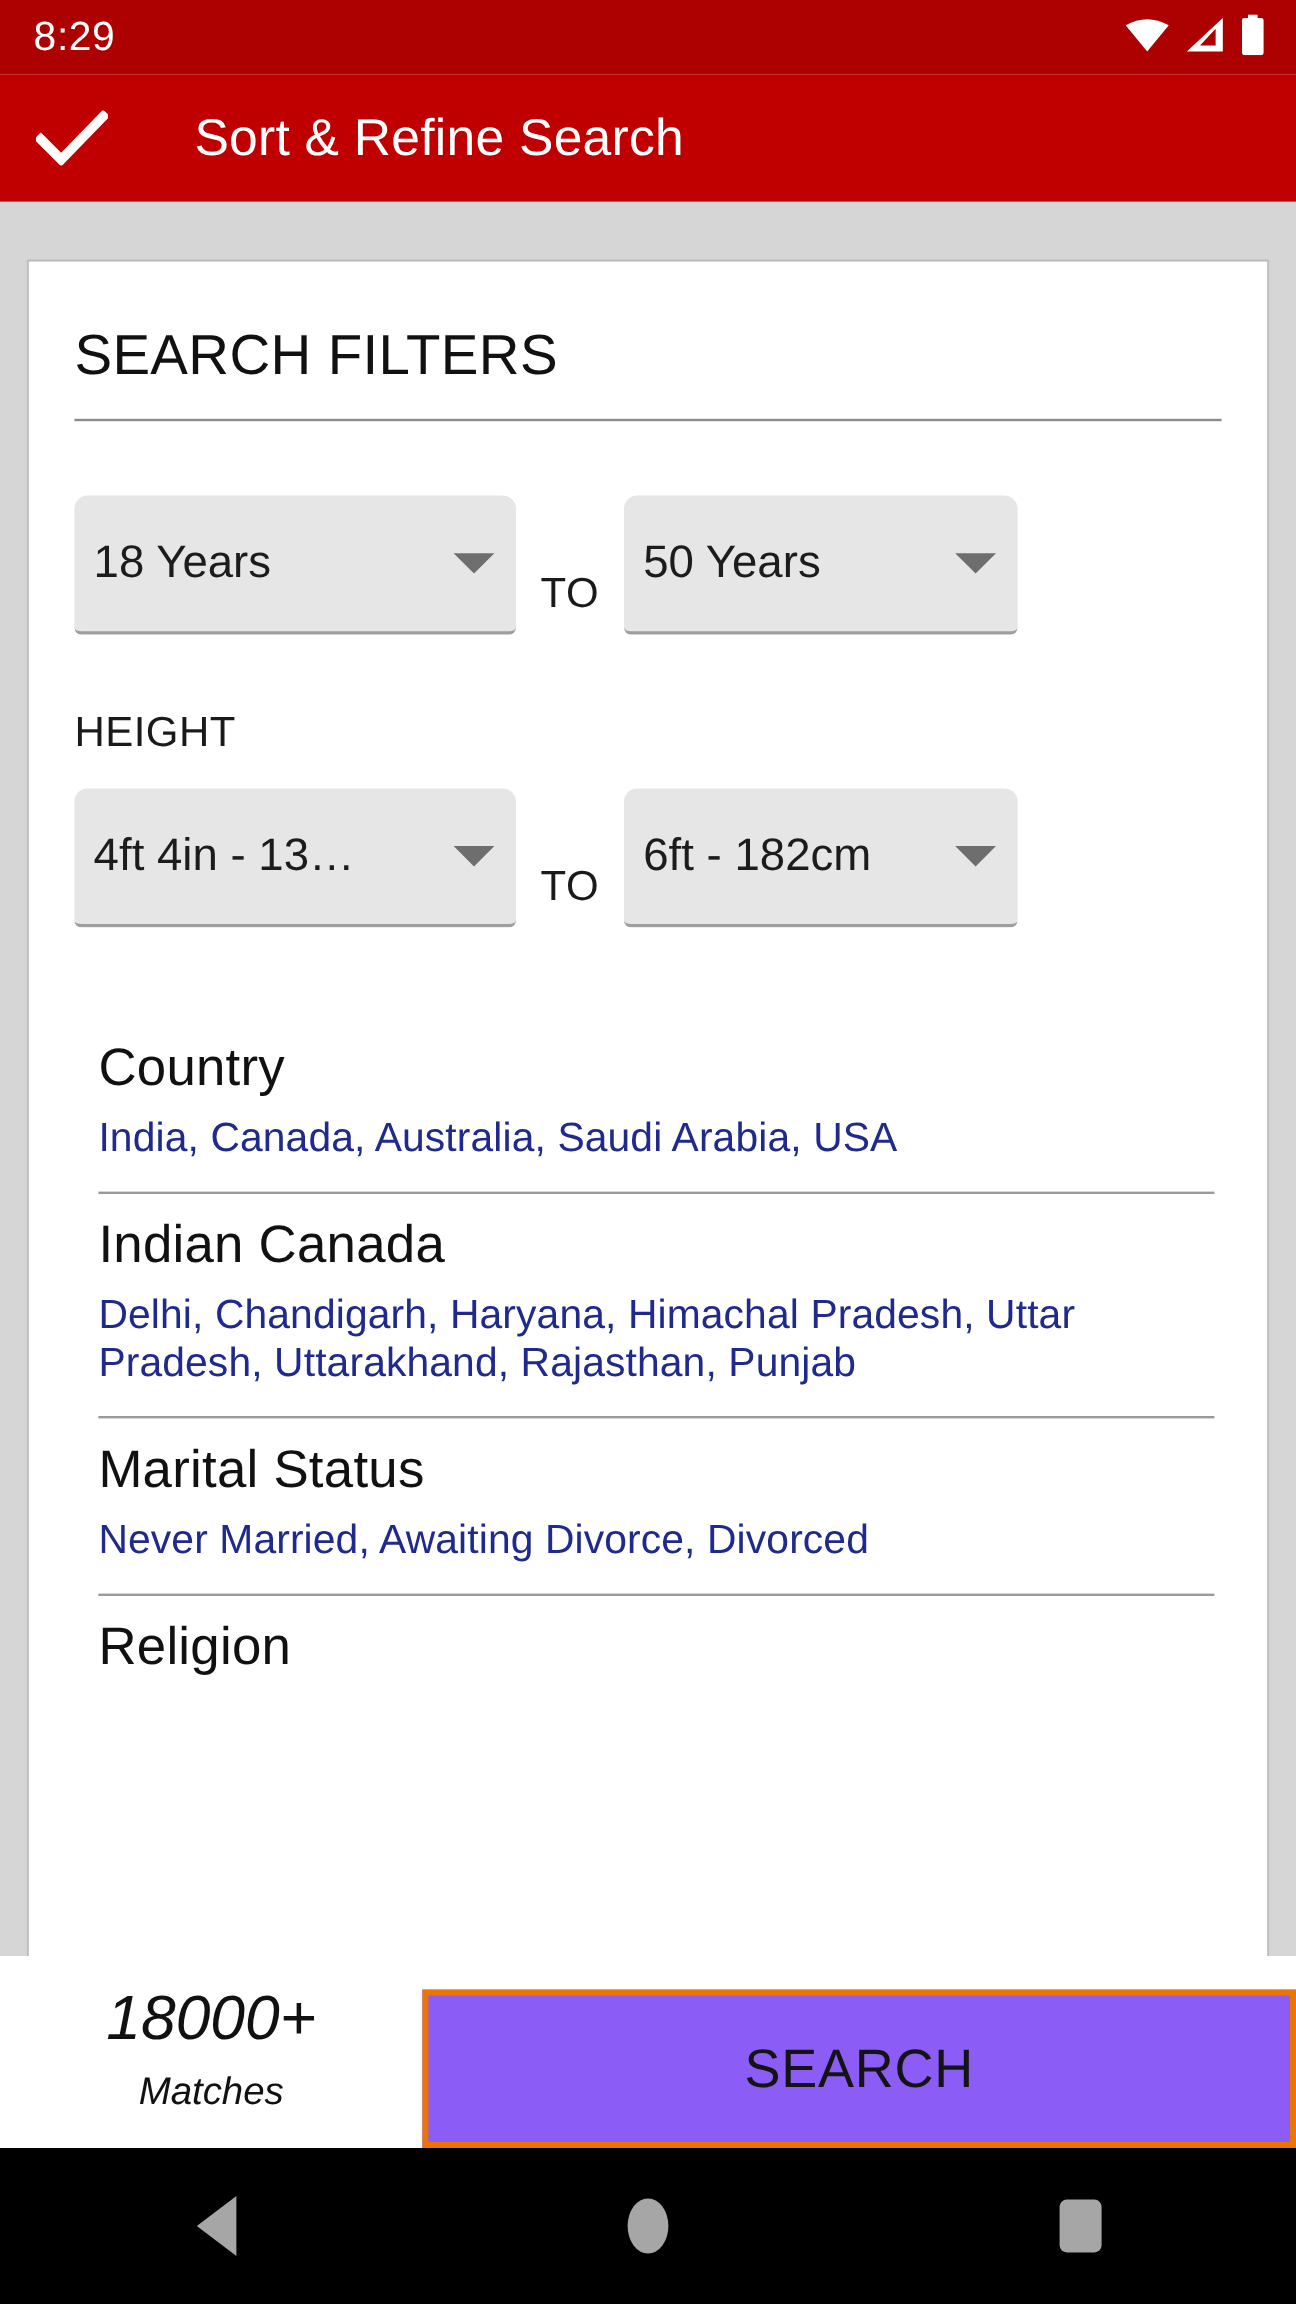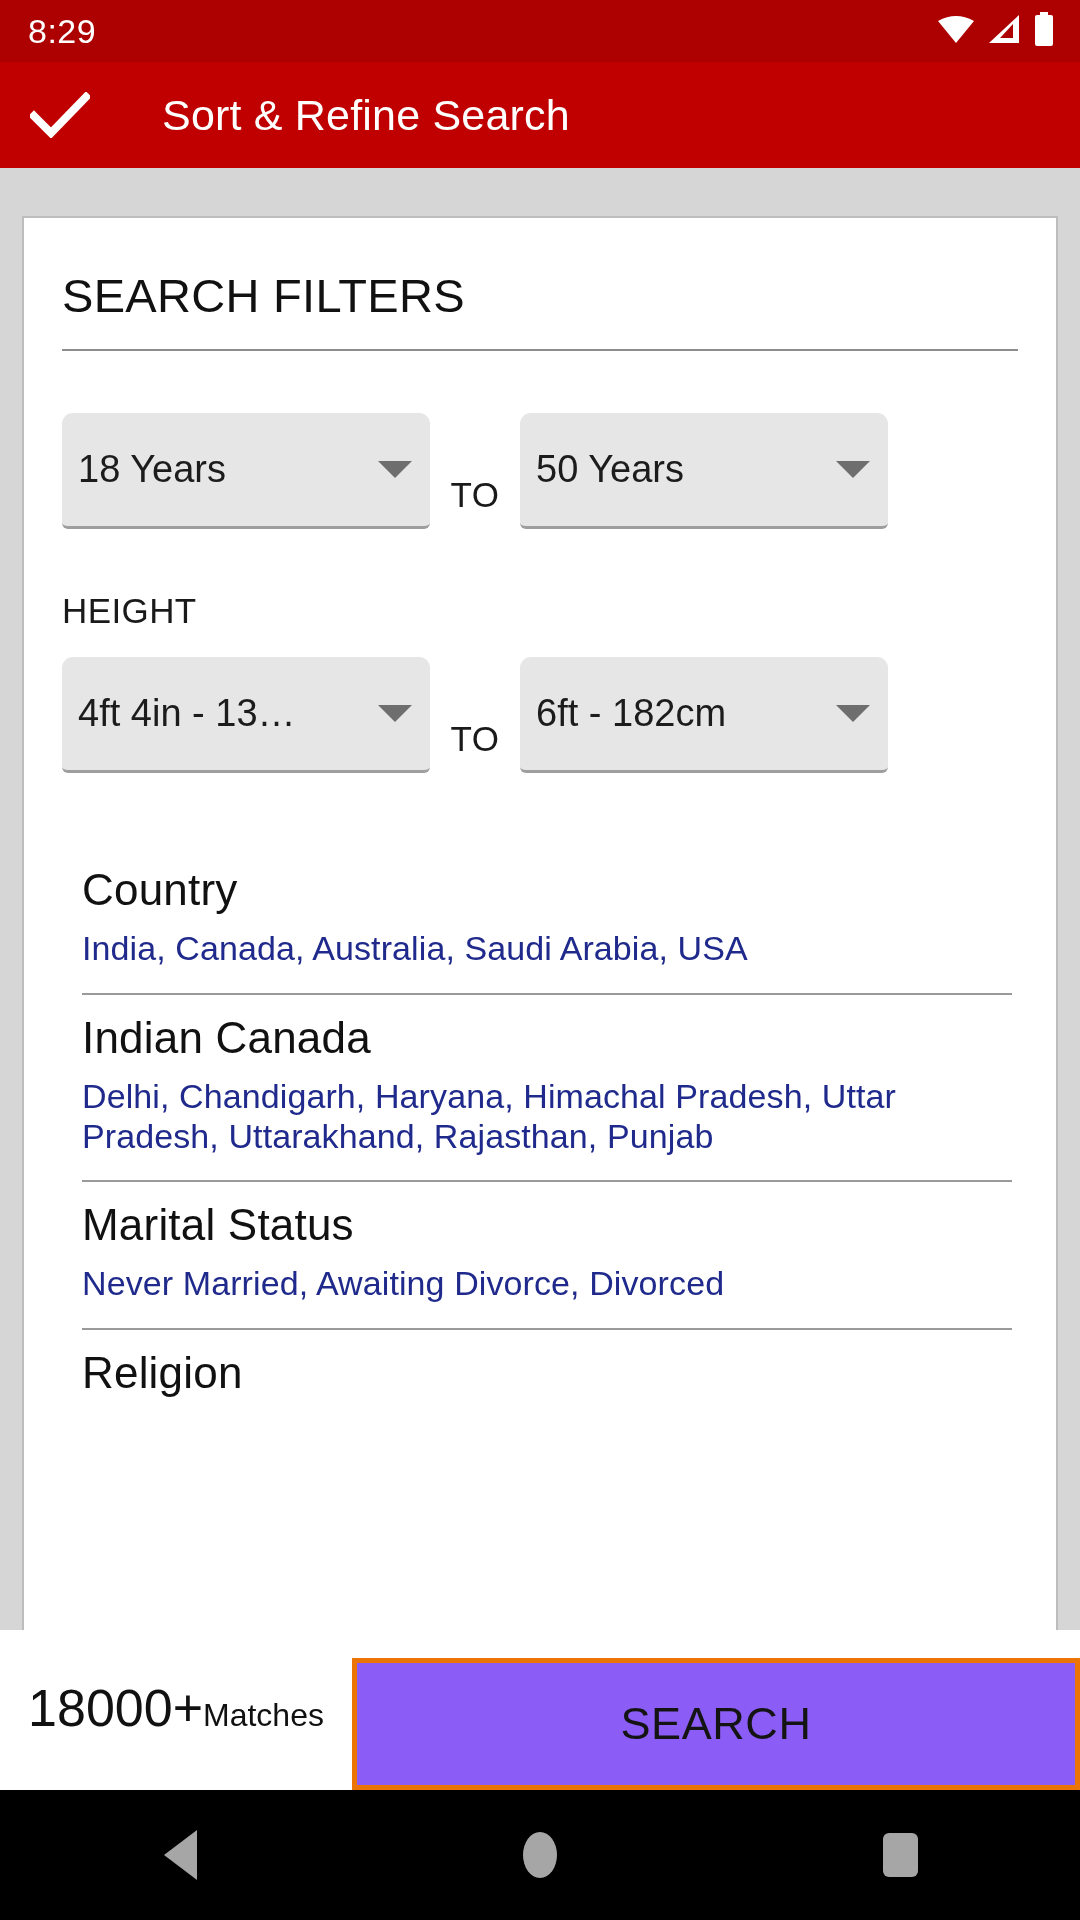--- a/index.html
+++ b/index.html
@@ -56,21 +56,21 @@
   .spinner {
     position:relative;
     background:#e6e6e6;
     border-radius:11px 11px 6px 6px;
     border-bottom:3px solid #9e9e9e;
     height:116px;
     display:flex; align-items:center;
     padding:0 18px 0 16px;
   }
   .spinner.left  { width:368px; }
-  .spinner.right { width:368px; }
+  .spinner.right { width:328px; }
   .spinner-value {
     font-size:38px; color:#1c1c1c;
     white-space:nowrap; overflow:hidden; text-overflow:ellipsis;
     flex:1;
   }
   .caret {
     width:0; height:0; margin-left:10px; flex:none;
     border-left:17px solid transparent;
     border-right:17px solid transparent;
     border-top:17px solid #6e6e6e;
@@ -93,22 +93,22 @@
     padding:0 0 24px 20px; letter-spacing:0.1px;
   }
   .filter-divider { height:2px; background:#9a9a9a; margin:0 6px 0 20px; }
 
   
   .bottombar {
     position:absolute; left:0; bottom:130px; width:1080px; height:160px;
     background:#ffffff; display:flex; align-items:stretch;
   }
   .matches-box {
-    width:352px; display:flex; flex-direction:row;
-    align-items:center; justify-content:center; padding-bottom:4px;
+    width:352px; display:flex; flex-direction:column;
+    align-items:center; justify-content:center; padding-bottom:4px;font-style:italic;
   }
   .matches-count { font-size:52px; color:#111111; line-height:1.05; }
   .matches-label { font-size:32px; color:#111111; margin-top:14px; }
   .search-btn {
     flex:1; margin:28px 0 0 0;
     background:#8b5cf6; border:5px solid #ec7404;
     display:flex; align-items:center; justify-content:center;
     font-size:45px; color:#141414; letter-spacing:0.6px;
     font-family:"Liberation Sans", sans-serif;
     cursor:pointer;

